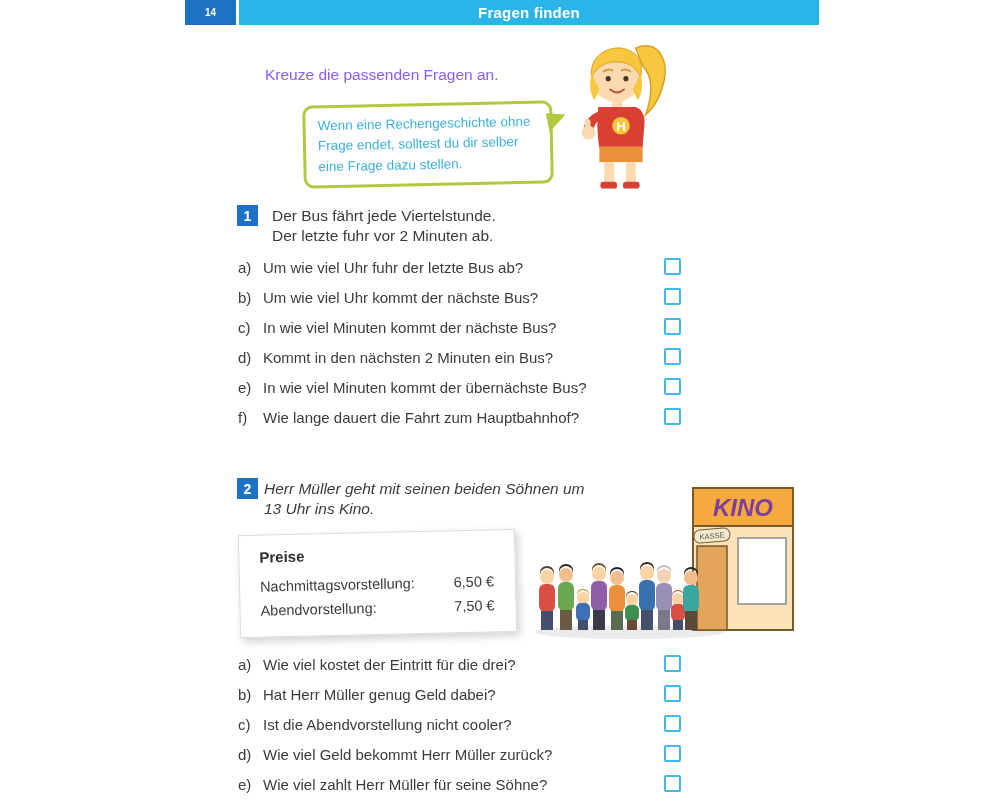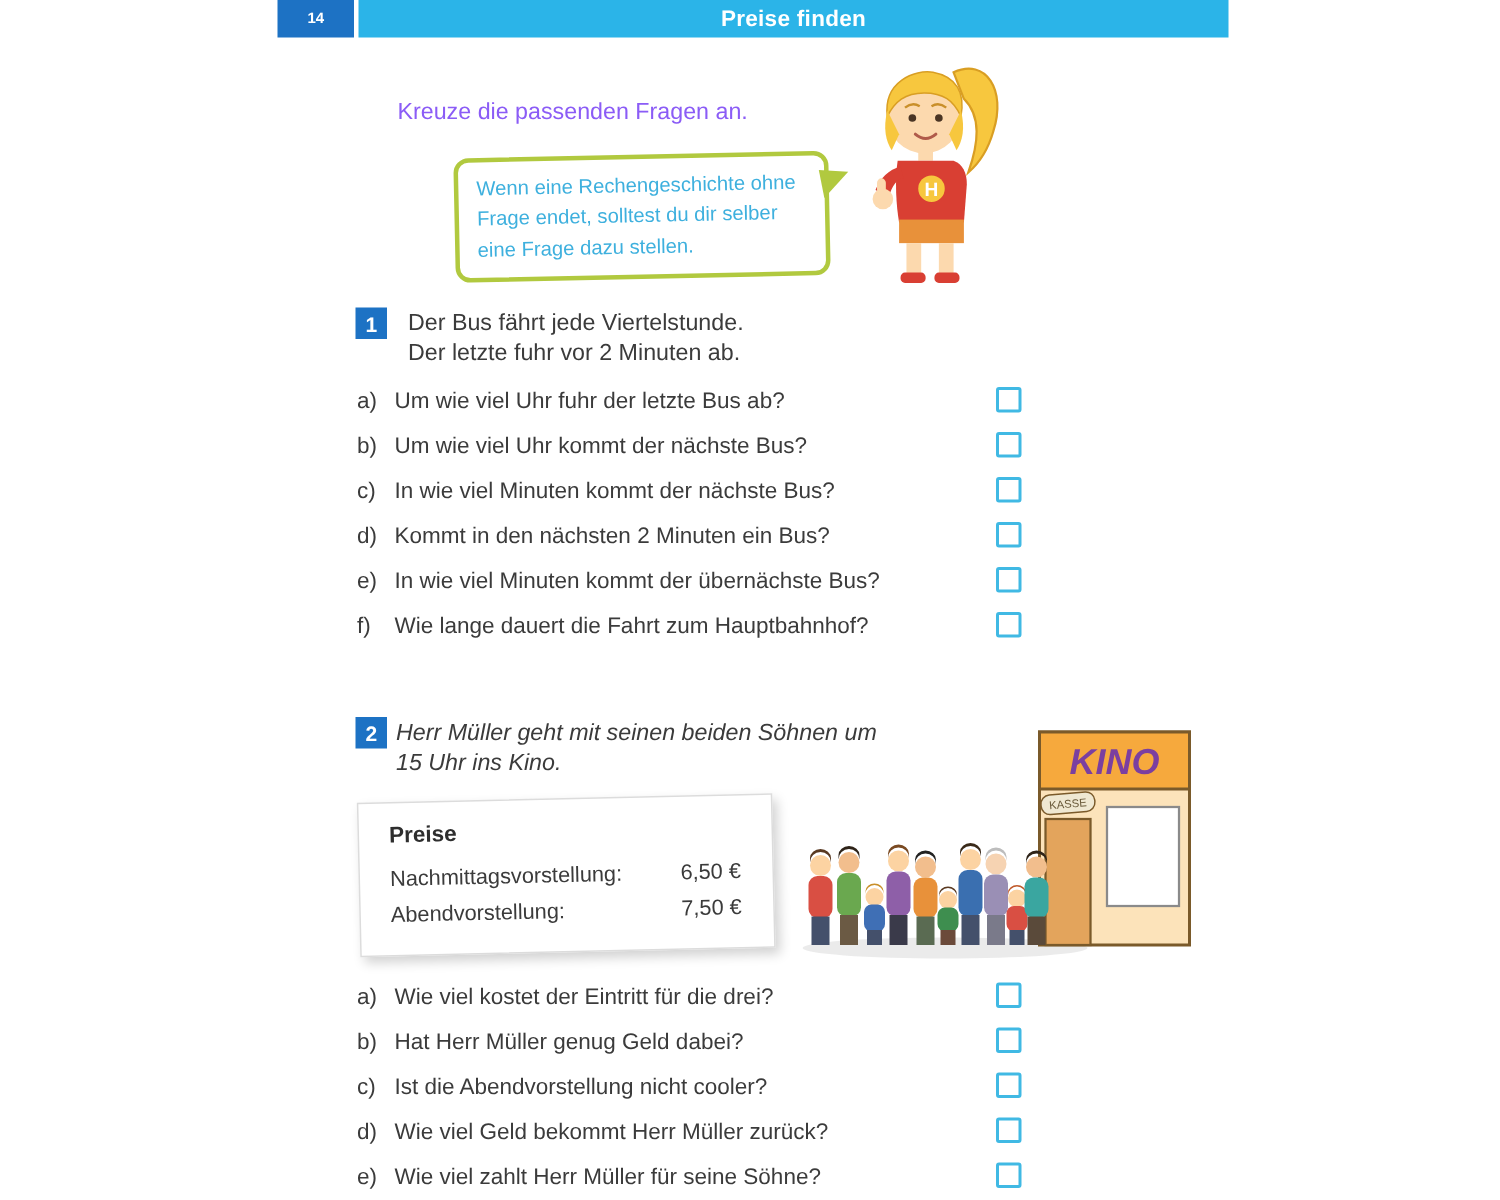--- a/index.html
+++ b/index.html
@@ -43,21 +43,21 @@
   .price-row { display:flex; justify-content:space-between; width:234px;
     font-size:14.5px; color:#3b3b3b; margin-bottom:8px; }
 </style>
 </head>
 <body>
 
 <div class="page">
 
   <div class="pagenum-box">14</div>
   <div class="header-bar">
-    <span>Preise finden</span>
+    <span>Fragen finden</span>
   </div>
 
   <div class="instruction">Kreuze die passenden Fragen an.</div>
 
   <div class="bubble">
     <span>Wenn eine Rechengeschichte ohne Frage endet, solltest du dir selber eine Frage dazu stellen.</span>
     <div class="bubble-tail"></div>
   </div>
 
   <svg class="girl-illus" viewBox="0 0 110 160">
@@ -117,21 +117,21 @@
   <div class="checkbox" style="top:378px"></div>
 
   <div class="qrow" style="top:409px">
     <span class="qlabel">f)</span><span>Wie lange dauert die Fahrt zum Hauptbahnhof?</span>
   </div>
   <div class="checkbox" style="top:408px"></div>
 
   <div class="exnum" style="left:237px; top:478px;">2</div>
   <div class="prompt" style="left:264px; top:479px;font-style:italic;">
     <div>Herr Müller geht mit seinen beiden Söhnen um</div>
-    <div>15 Uhr ins Kino.</div>
+    <div>13 Uhr ins Kino.</div>
   </div>
 
   <div class="price-paper">
     <div class="price-title">Preise</div>
     <div class="price-row">
       <span>Nachmittagsvorstellung:</span>
       <span>6,50 €</span>
     </div>
     <div class="price-row">
       <span>Abendvorstellung:</span>

